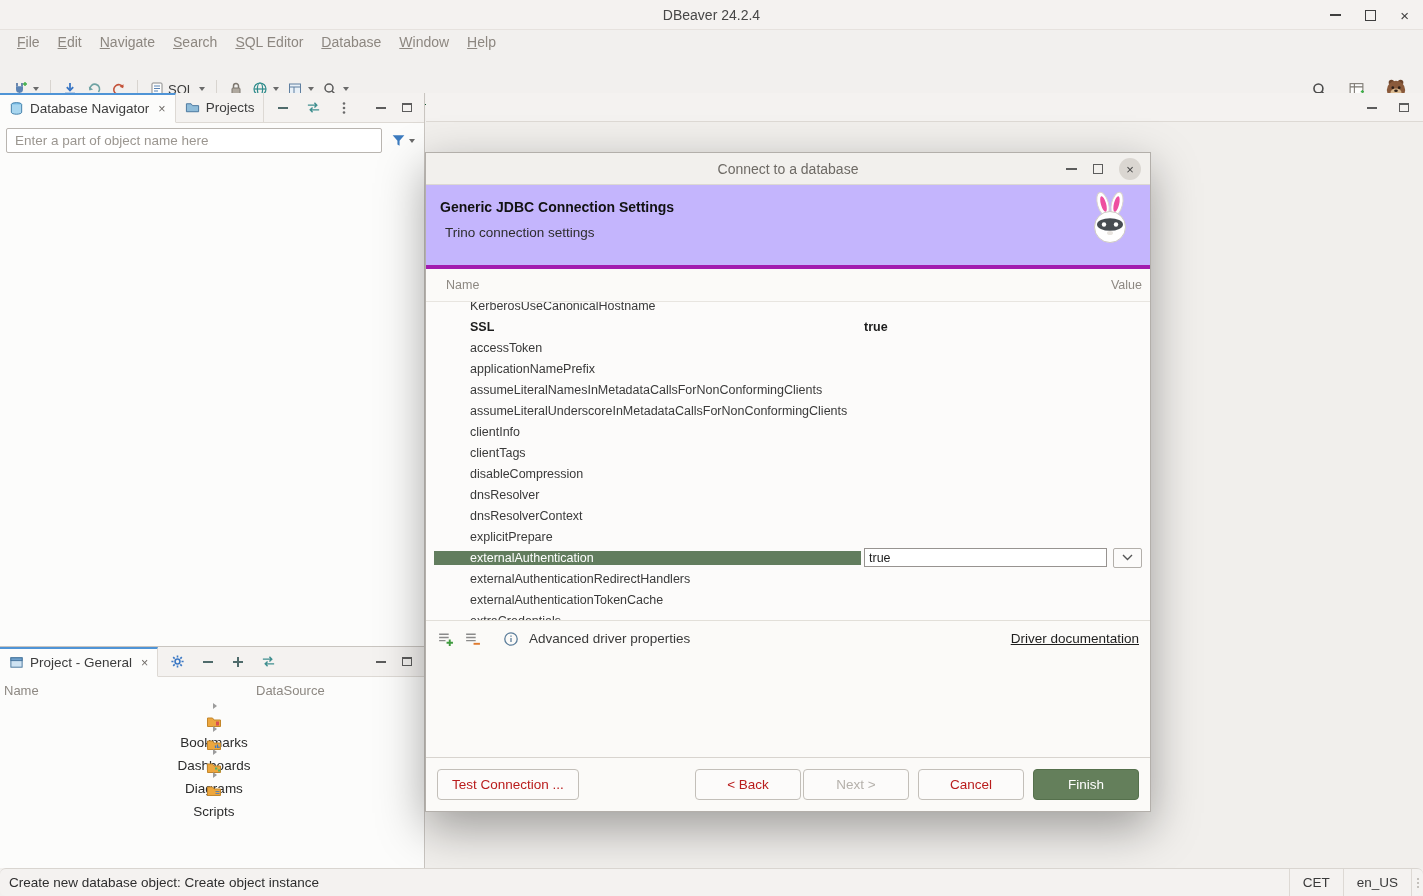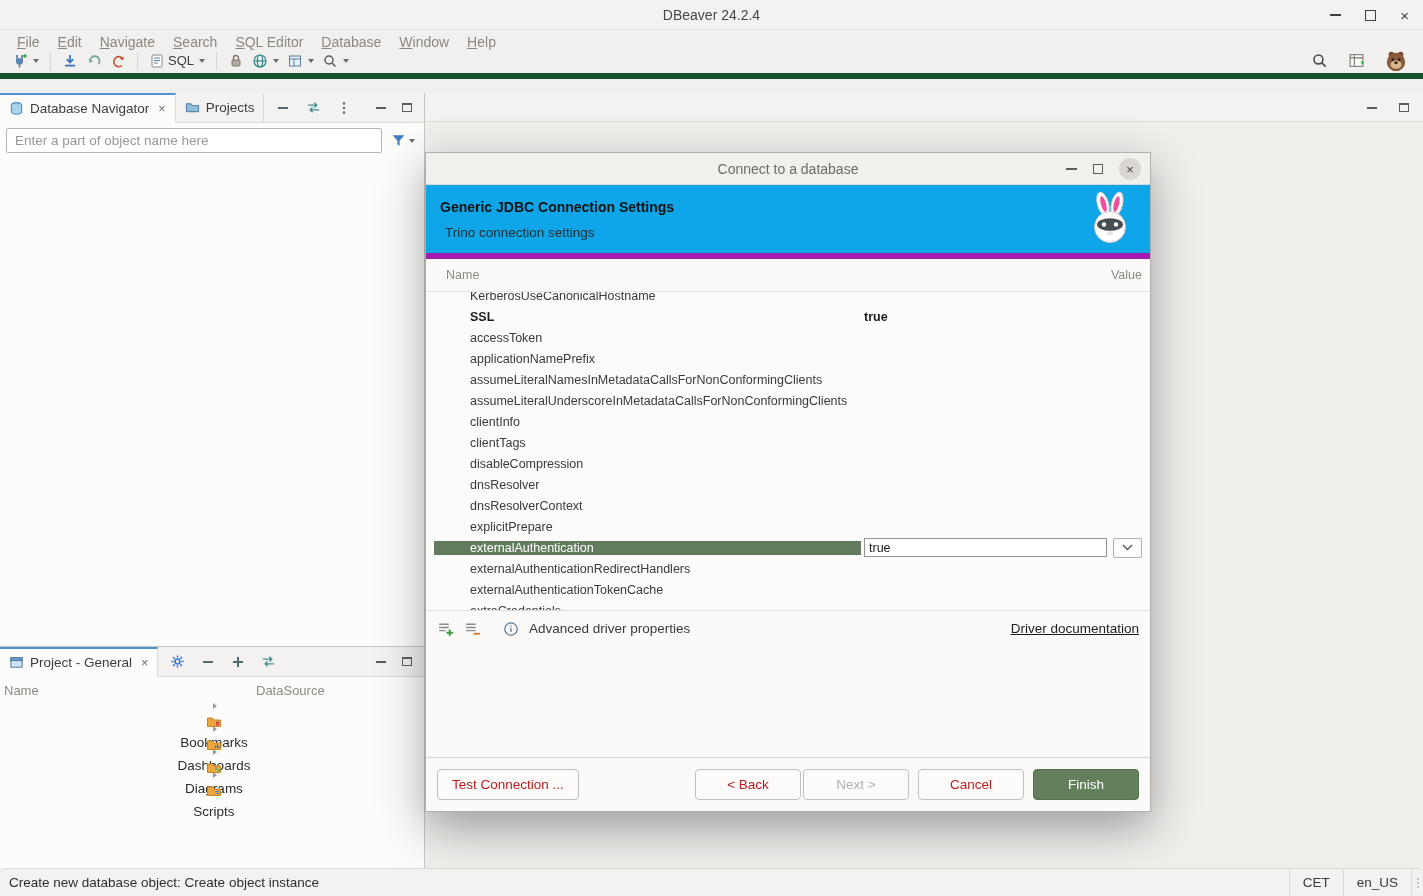--- a/index.html
+++ b/index.html
@@ -18,21 +18,21 @@
   .wc-min { width:11px; height:1.5px; background:#3f3f3f; }
   .wc-max { width:11px; height:11px; border:1.2px solid #3f3f3f; }
   .wc-close { font-size:15px; color:#3f3f3f; line-height:1; }
 
   
   .menubar { position:absolute; top:30px; left:0; right:0; height:32px; display:flex; align-items:flex-start; padding-left:8px; }
   .menu-item { display:inline-block; padding:4px 9px; font-size:14px; color:#8d8780; }
   .menu-item::first-letter { text-decoration:underline; }
 
   
-  .toolbar { position:absolute; top:48px; left:0; right:0; height:31px; border-bottom:6px solid #14532d; display:flex; align-items:center; padding:0 8px; }
+  .toolbar { position:absolute; top:74px; left:0; right:0; height:31px; border-bottom:1px solid #14532d; display:flex; align-items:center; padding:0 8px; }
   .tbtn { display:flex; align-items:center; gap:3px; padding:2px 4px; border-radius:3px; }
   .sep { width:1px; height:18px; background:#d8d4cf; margin:0 7px; }
   .chev { width:0; height:0; border-left:3.5px solid transparent; border-right:3.5px solid transparent; border-top:4px solid #6a6a6a; margin-left:2px; }
   .sql-label { font-size:13px; color:#3c3c3c; }
   .tb-right { margin-left:auto; display:flex; align-items:center; gap:20px; padding-right:8px; }
 
   
   .left-top { position:absolute; left:0; top:93px; width:425px; height:553px; background:#fcfcfb; border-right:1px solid #c9c5c0; display:flex; flex-direction:column; }
   .panel-tabs { height:30px; background:#f4f2f0; border-bottom:1px solid #ddd9d4; display:flex; align-items:stretch; flex:none; }
   .ptab { display:flex; align-items:center; gap:6px; padding:0 9px; font-size:13.5px; color:#3c3c3c; border-right:1px solid #ddd9d4; }
@@ -68,21 +68,21 @@
   .sb-grip { width:12px; border-left:1px solid #ddd9d4; display:flex; flex-direction:column; gap:2px; align-items:center; justify-content:center; }
   .sb-grip i { width:2px; height:2px; background:#b5b1ab; border-radius:50%; }
 
   
   .dialog { position:absolute; left:425px; top:152px; width:726px; height:660px; background:#fbfaf8; border:1px solid #b3afaa; box-shadow:0 16px 44px rgba(0,0,0,.35); display:flex; flex-direction:column; }
   .dlg-titlebar { flex:none; height:32px; background:#f2f0ed; border-bottom:1px solid #dcd8d3; position:relative; display:flex; align-items:center; justify-content:center; font-size:14px; color:#6e6a65; }
   .dlg-controls { position:absolute; right:9px; top:0; height:32px; display:flex; align-items:center; gap:16px; }
   .ctrl-min { width:11px; height:1.5px; background:#5c5c5c; }
   .ctrl-max { width:10px; height:10px; border:1.3px solid #5c5c5c; }
   .ctrl-close { width:22px; height:22px; border-radius:50%; background:#dad6d1; display:flex; align-items:center; justify-content:center; color:#444; font-size:13px; }
-  .dlg-header { flex:none; height:74px; background:#0ea5e9; border-bottom:6px solid #a21caf; padding:14px 14px 0; position:relative; }
+  .dlg-header { flex:none; height:84px; background:#c4b5fd; border-bottom:4px solid #a21caf; padding:14px 14px 0; position:relative; }
   .dlg-heading { font-weight:bold; font-size:14px; color:#121212; }
   .dlg-subheading { font-size:13.5px; color:#2d2d2d; margin-top:10px; padding-left:5px; }
   .rabbit { position:absolute; right:16px; top:5px; }
   .dlg-tabs { flex:none; height:37px; display:flex; align-items:flex-end; padding:0 8px; background:#fbfaf8; border-bottom:1px solid #c6c2bc; }
   .dtab { height:27px; display:flex; align-items:center; padding:0 10px; font-size:13.5px; color:#2d2d2d; background:#f0eeea; border:1px solid #c6c2bc; margin-bottom:-1px; border-bottom:1px solid #c6c2bc; }
   .dtab + .dtab { margin-left:-1px; }
   .dtab.active { height:31px; background:#fdfdfc; border-bottom:1px solid #fdfdfc; border-top:1px solid #97a296; }
   .netcfg { margin-left:auto; display:flex; align-items:center; gap:9px; margin-bottom:8px; }
   .plus-glyph { color:#3f9b3f; font-size:18px; font-weight:bold; line-height:1; }
   .netcfg-label { font-size:13.5px; color:#2d2d2d; }

